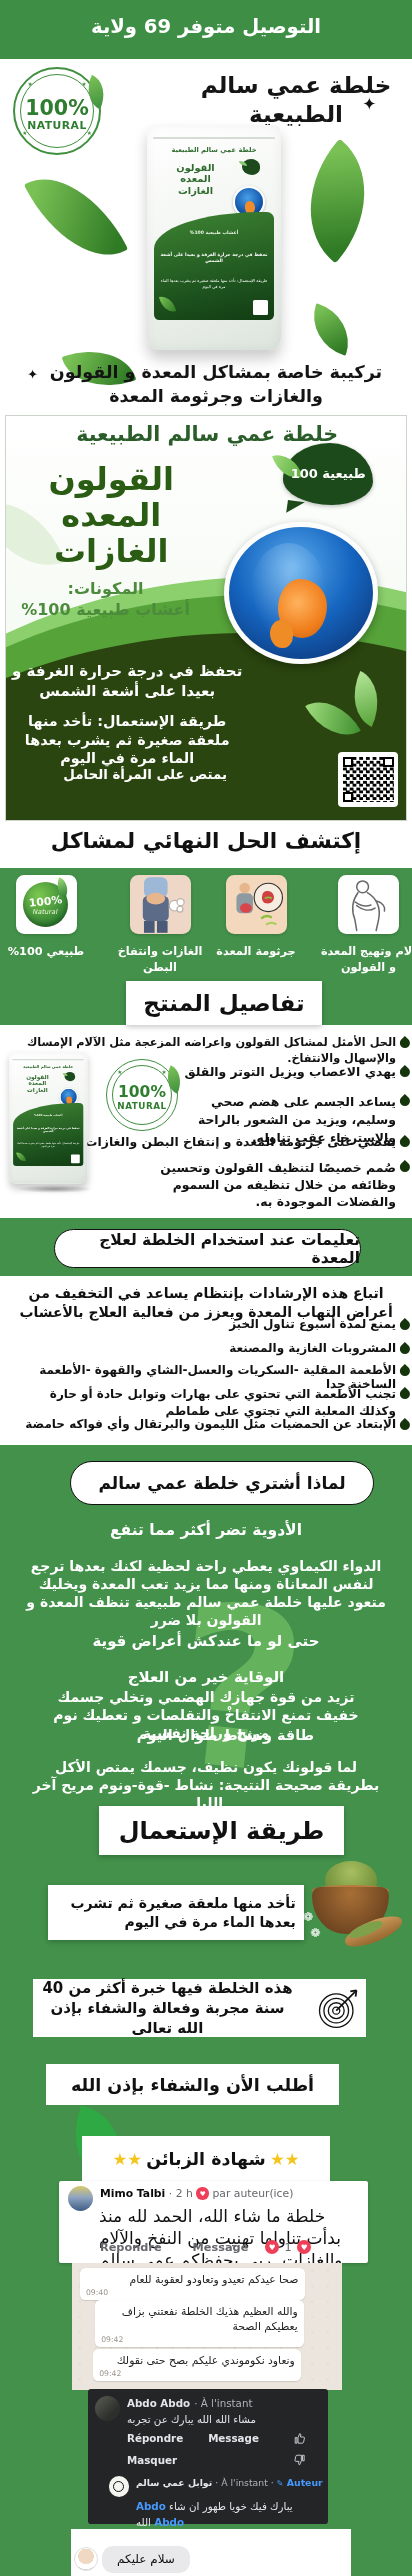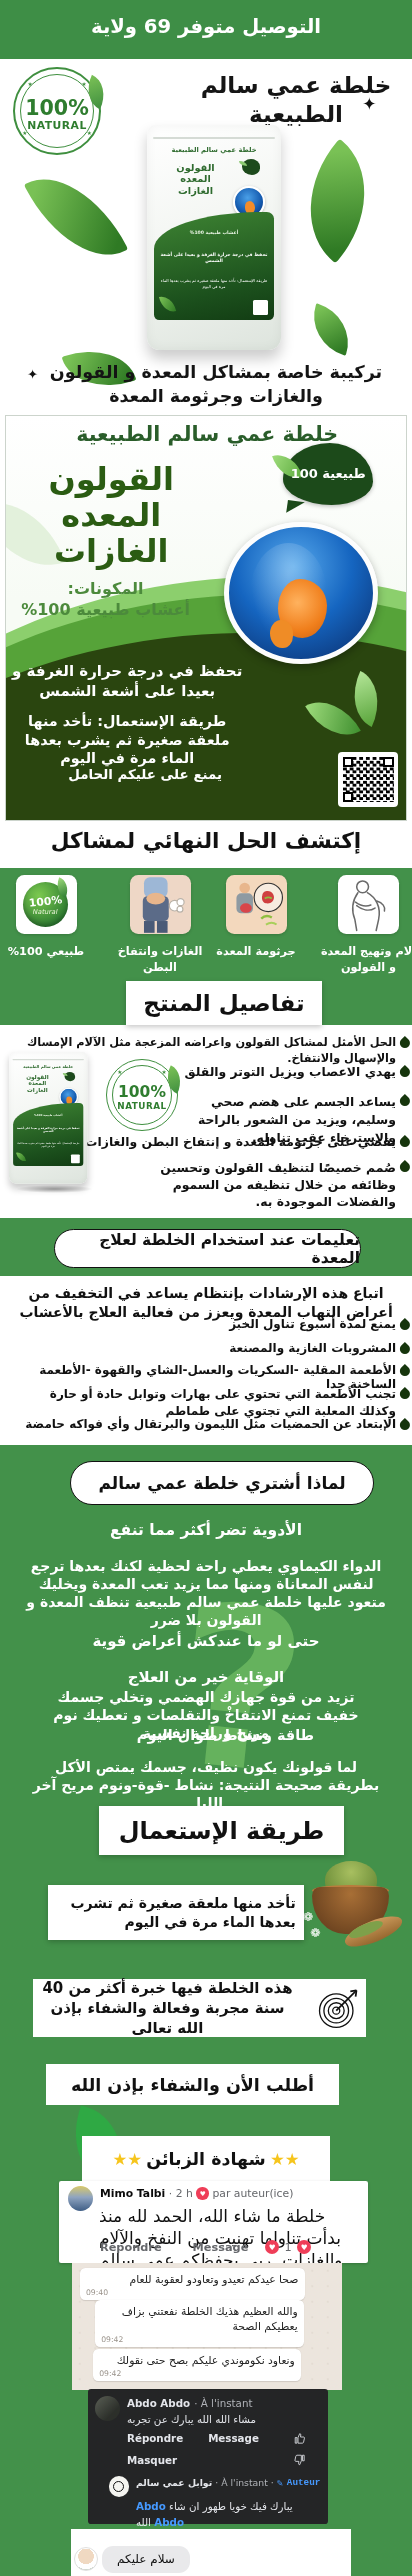--- a/index.html
+++ b/index.html
@@ -193,21 +193,21 @@
   #dk-meta{position:absolute;left:39px;top:8.2px;font-size:10.3px;color:#b0b3b8;display:flex;gap:4.1px;align-items:center;}
   #dk-meta .nm{color:#e4e6eb;font-weight:700;}
   #dk-text{position:absolute;left:39px;top:24px;font-size:10.3px;direction:rtl;text-align:left;}
   #dk-act1{position:absolute;left:39px;top:43px;display:flex;gap:25px;font-size:10.3px;font-weight:700;color:#e4e6eb;}
   #dk-act2{position:absolute;left:39px;top:65px;font-size:10.3px;font-weight:700;color:#e4e6eb;}
   .thumb{position:absolute;left:205px;width:13.4px;height:13.4px;}
   #dk-reply-av{position:absolute;left:20.6px;top:87px;width:20.6px;height:20.6px;border-radius:50%;background:#f5f5f0;}
   #dk-reply-av i{position:absolute;left:4.6px;top:4.6px;width:11.3px;height:11.3px;border-radius:50%;border:1px solid #111;}
   #dk-reply-meta{position:absolute;left:48px;top:88px;font-size:9.3px;color:#b0b3b8;display:flex;gap:3.1px;align-items:center;}
   #dk-reply-meta .nm{color:#e4e6eb;font-weight:700;direction:rtl;}
-  #dk-reply-meta .au{color:#4599ff;font-weight:700;font-family:Liberation Mono, monospace;}
+  #dk-reply-meta .au{color:#4599ff;font-weight:700;}
   #dk-reply-meta .pen{color:#4599ff;font-size:8.2px;}
   #dk-reply-text{position:absolute;left:48px;top:110px;width:175px;font-size:10.3px;line-height:15.5px;direction:rtl;text-align:left;}
   #dk-reply-text .mention{color:#4599ff;font-weight:700;}
 
   #ms-card{left:71px;top:2529px;width:280px;height:207px;background:#fff;}
   .ms-av{position:absolute;width:24px;height:24px;border-radius:50%;background:radial-gradient(circle at 50% 38%,#f0d9c2 0 44%,#ffffff 45% 72%,#cfd8cf 73%);border:0.5px solid #e0e0e0;}
   #msav1{left:3.1px;top:17.5px;}
   .ms-bub{position:absolute;border-radius:11.3px;padding:5.2px 8.2px;font-size:12px;line-height:17px;direction:rtl;}
   .ms-gray{background:#e9e9eb;color:#111;}
   #msb1{left:31px;top:16.5px;width:88px;text-align:center;}
@@ -299,21 +299,21 @@
     </div>
 
     <div class="abs" id="lc-circle">
       <div class="bodyhint"></div>
         <div class="gut"></div>
         <div class="gut2"></div>
     </div>
 
     <div class="abs ctr ar xb" id="lc-storage">تحفظ في درجة حرارة الغرفة و بعيدا على أشعة الشمس</div>
     <div class="abs ctr ar xb" id="lc-usage">طريقة الإستعمال: تأخد منها ملعقة صغيرة ثم يشرب بعدها الماء مرة في اليوم</div>
-    <div class="abs ctr ar xb" id="lc-warning">يمنع على عليكم الحامل</div>
+    <div class="abs ctr ar xb" id="lc-warning">يمتص على المرأة الحامل</div>
 
     <div class="abs qr" id="lc-qr">
       <div class="grid"></div>
       <div class="f" style="left:4.6px;top:4.6px;"></div>
       <div class="f" style="right:4.6px;top:4.6px;"></div>
       <div class="f" style="left:4.6px;bottom:4.6px;"></div>
     </div>
     <div id="lc-l1"></div>
     <div id="lc-l2"></div>
   </div>

